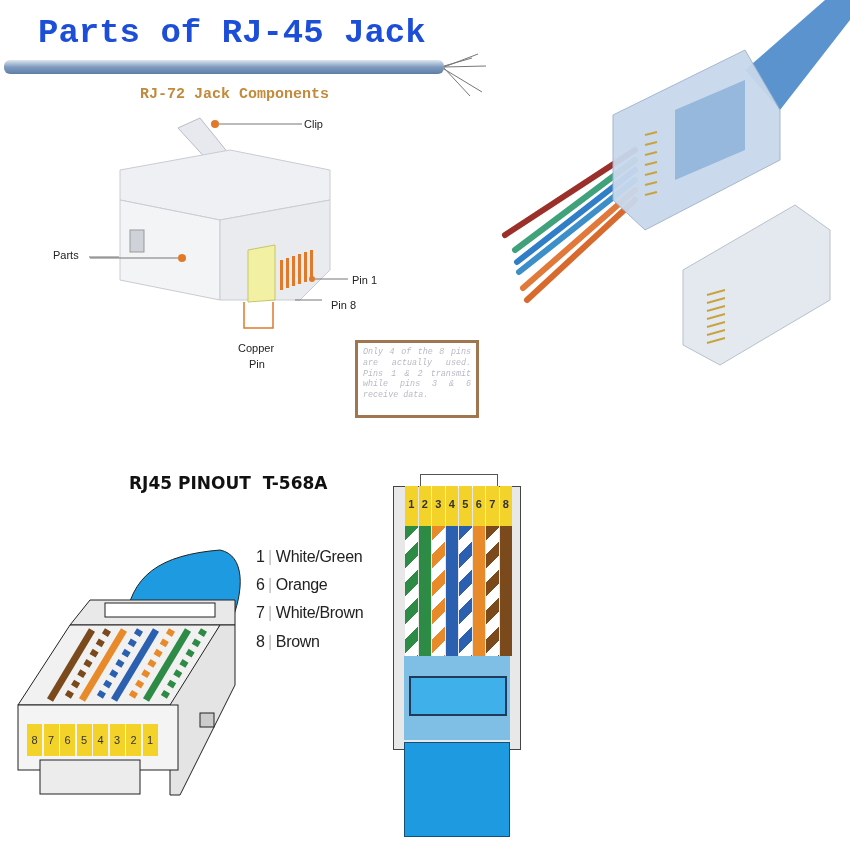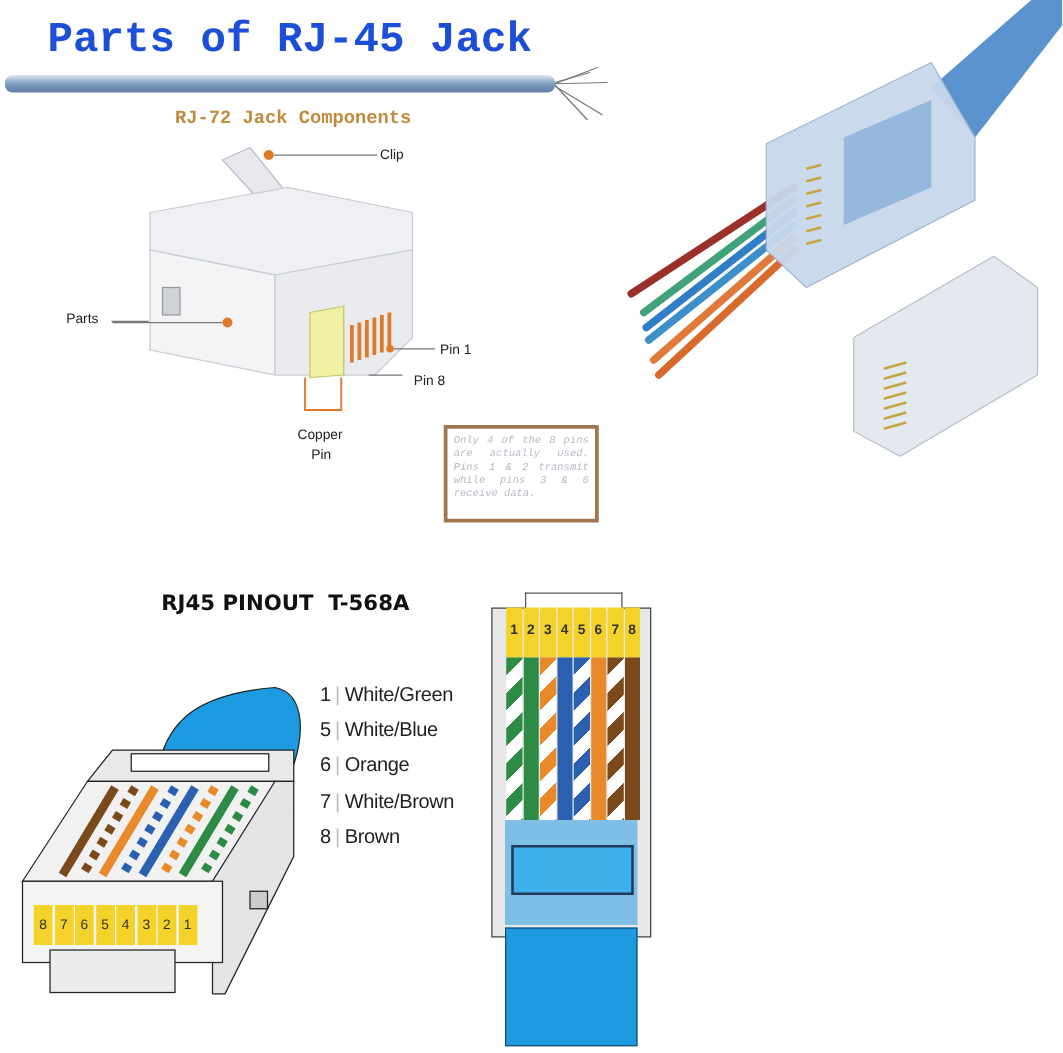--- a/index.html
+++ b/index.html
@@ -161,21 +161,20 @@
   <div style="width:15px;height:32px;background:#f3d22a;text-align:center;font-size:11px;line-height:32px;color:#333">6</div>
   <div style="width:15px;height:32px;background:#f3d22a;text-align:center;font-size:11px;line-height:32px;color:#333">5</div>
   <div style="width:15px;height:32px;background:#f3d22a;text-align:center;font-size:11px;line-height:32px;color:#333">4</div>
   <div style="width:15px;height:32px;background:#f3d22a;text-align:center;font-size:11px;line-height:32px;color:#333">3</div>
   <div style="width:15px;height:32px;background:#f3d22a;text-align:center;font-size:11px;line-height:32px;color:#333">2</div>
   <div style="width:15px;height:32px;background:#f3d22a;text-align:center;font-size:11px;line-height:32px;color:#333">1</div>
 </div>
 
 <div class="abs pinlist">
   <div class="pinrow"><span class="num">1</span><span class="sep">|</span><span>White/Green</span></div>
-  <div class="pinrow"><span class="num">5</span><span class="sep">|</span><span>White/Blue</span></div>
   <div class="pinrow"><span class="num">6</span><span class="sep">|</span><span>Orange</span></div>
   <div class="pinrow"><span class="num">7</span><span class="sep">|</span><span>White/Brown</span></div>
   <div class="pinrow"><span class="num">8</span><span class="sep">|</span><span>Brown</span></div>
 </div>
 
 <div class="abs" style="left:393px;top:486px;width:128px;height:264px;background:#e8e8e8;border:1px solid #444;box-sizing:border-box"></div>
 <div class="abs" style="left:420px;top:474px;width:78px;height:14px;border:1px solid #555;border-bottom:none;background:#fff;box-sizing:border-box"></div>
 <div class="abs" style="left:405px;top:486px;display:flex;gap:1px">
   <div style="width:12.5px;display:flex;flex-direction:column">
       <div style="height:40px;background:#f3d22a;font-size:11px;font-weight:bold;text-align:center;line-height:36px;color:#333">1</div>

